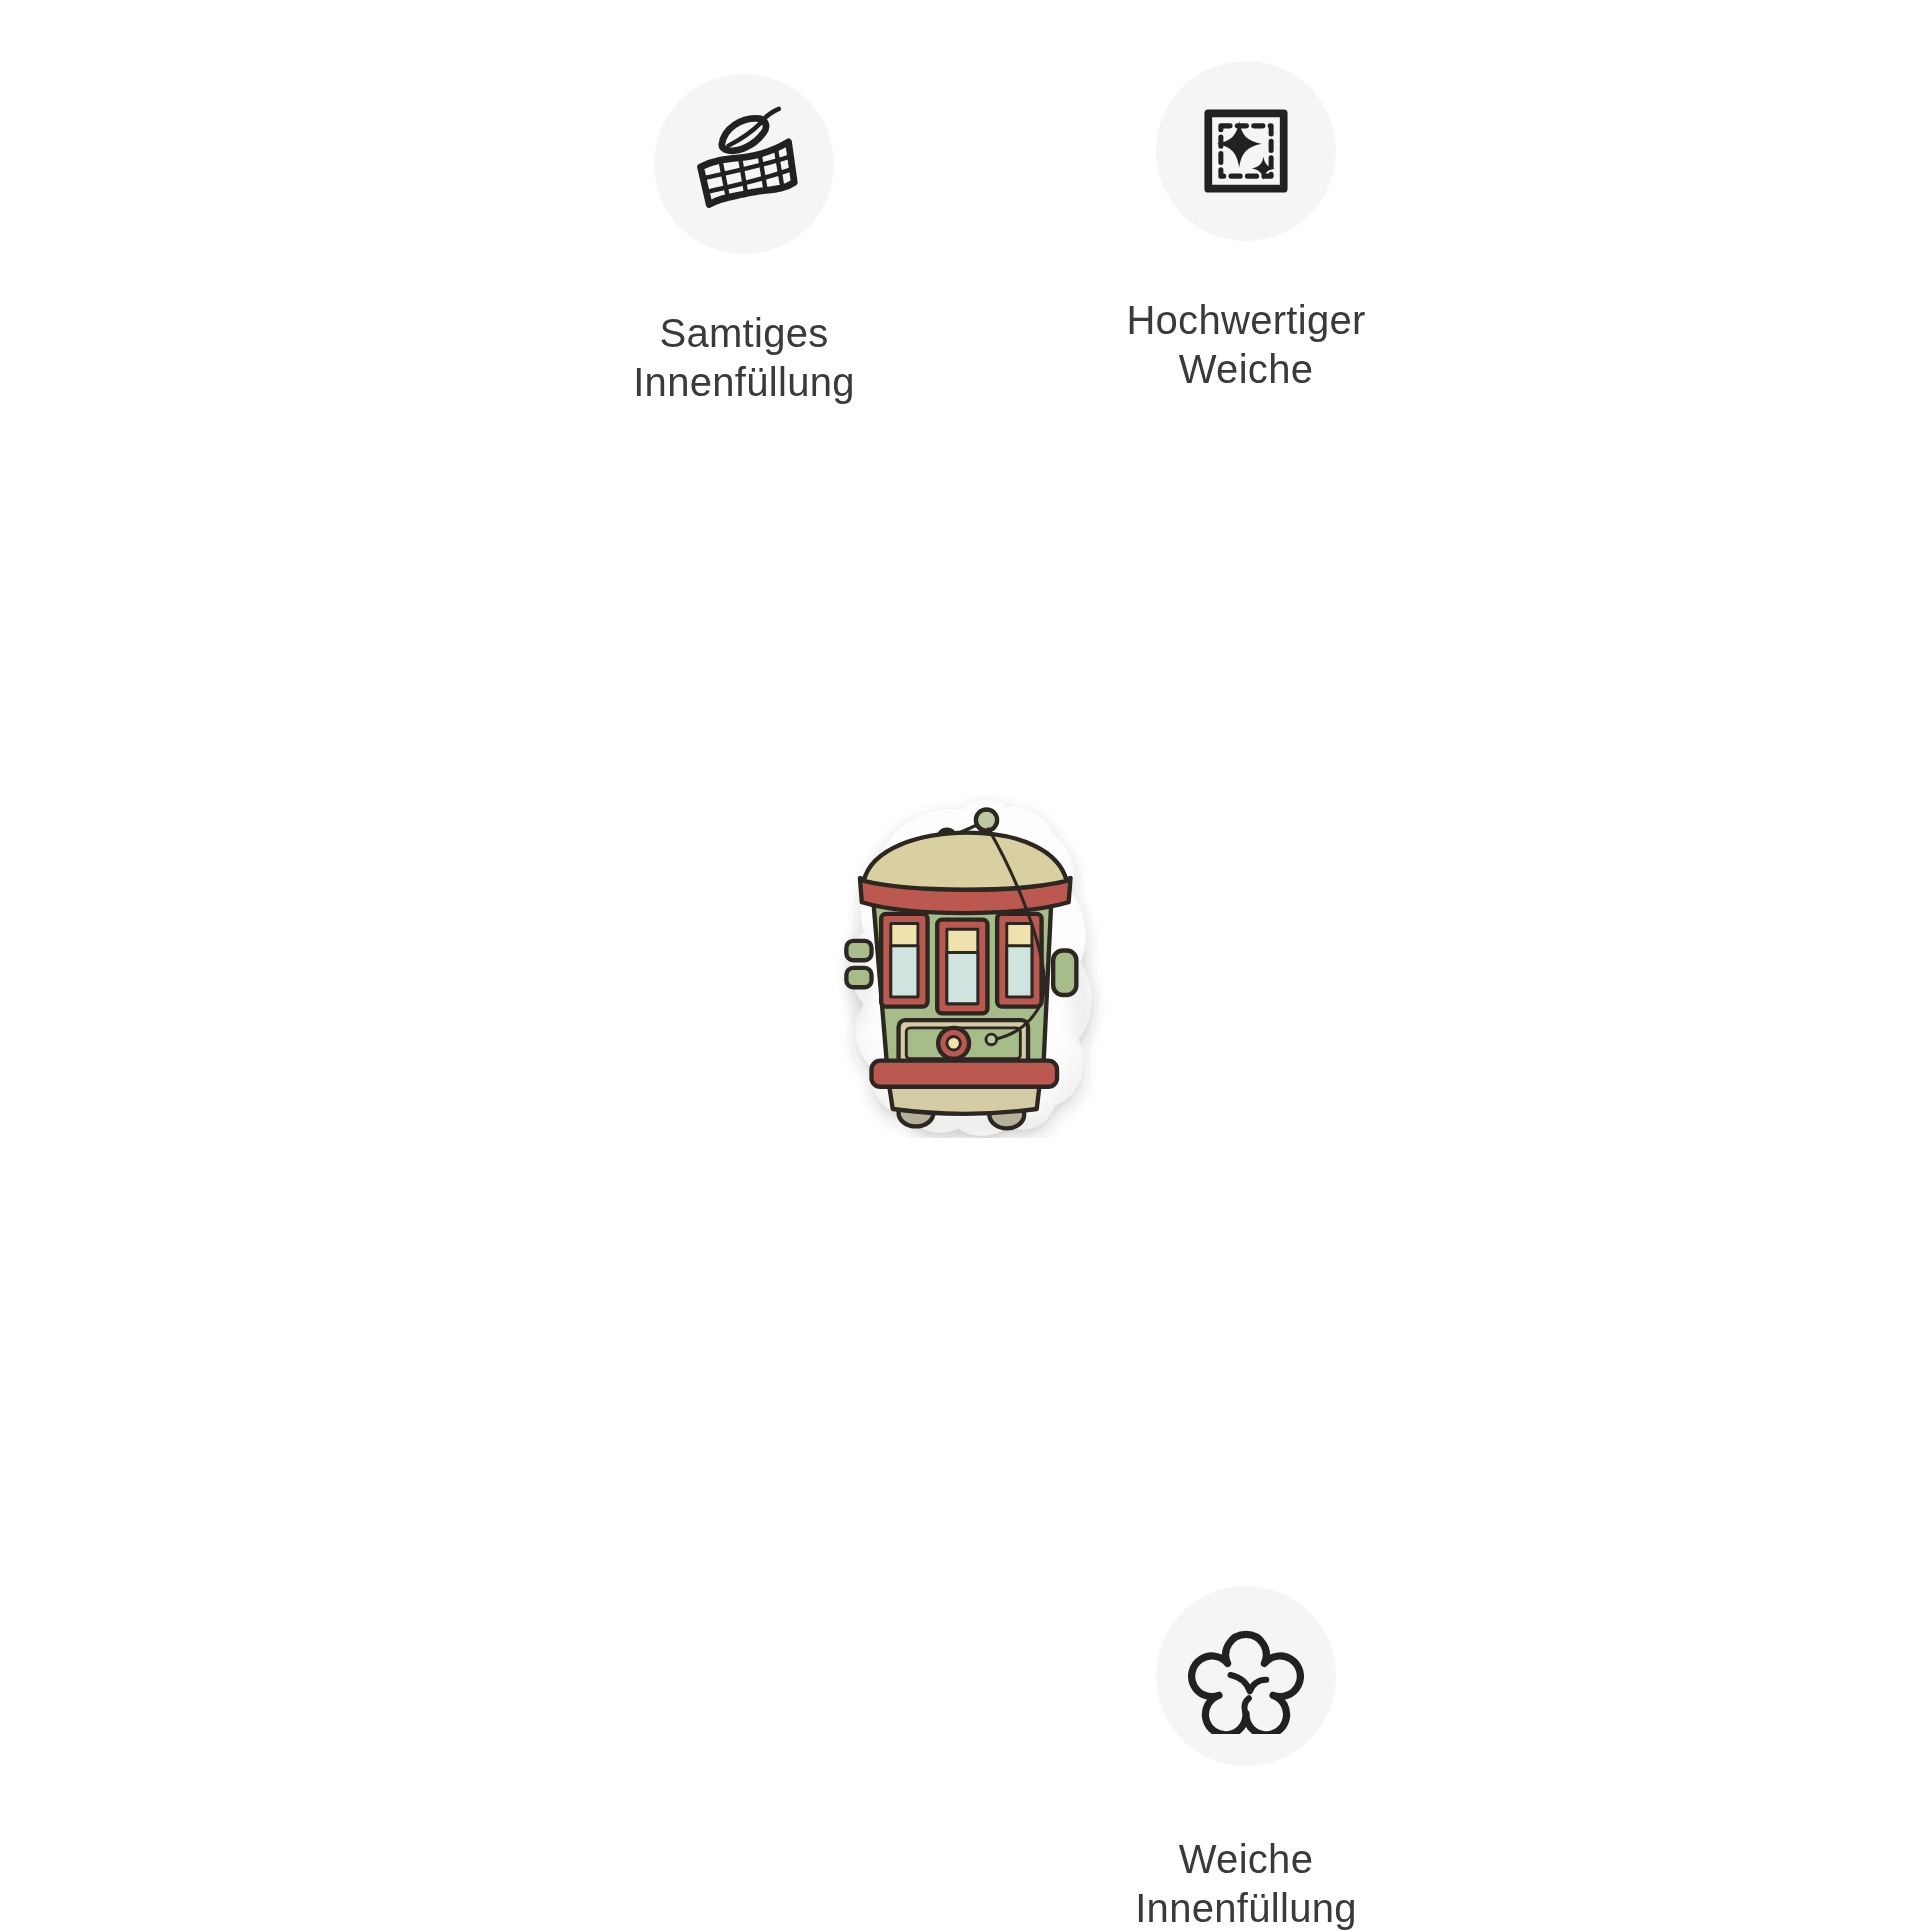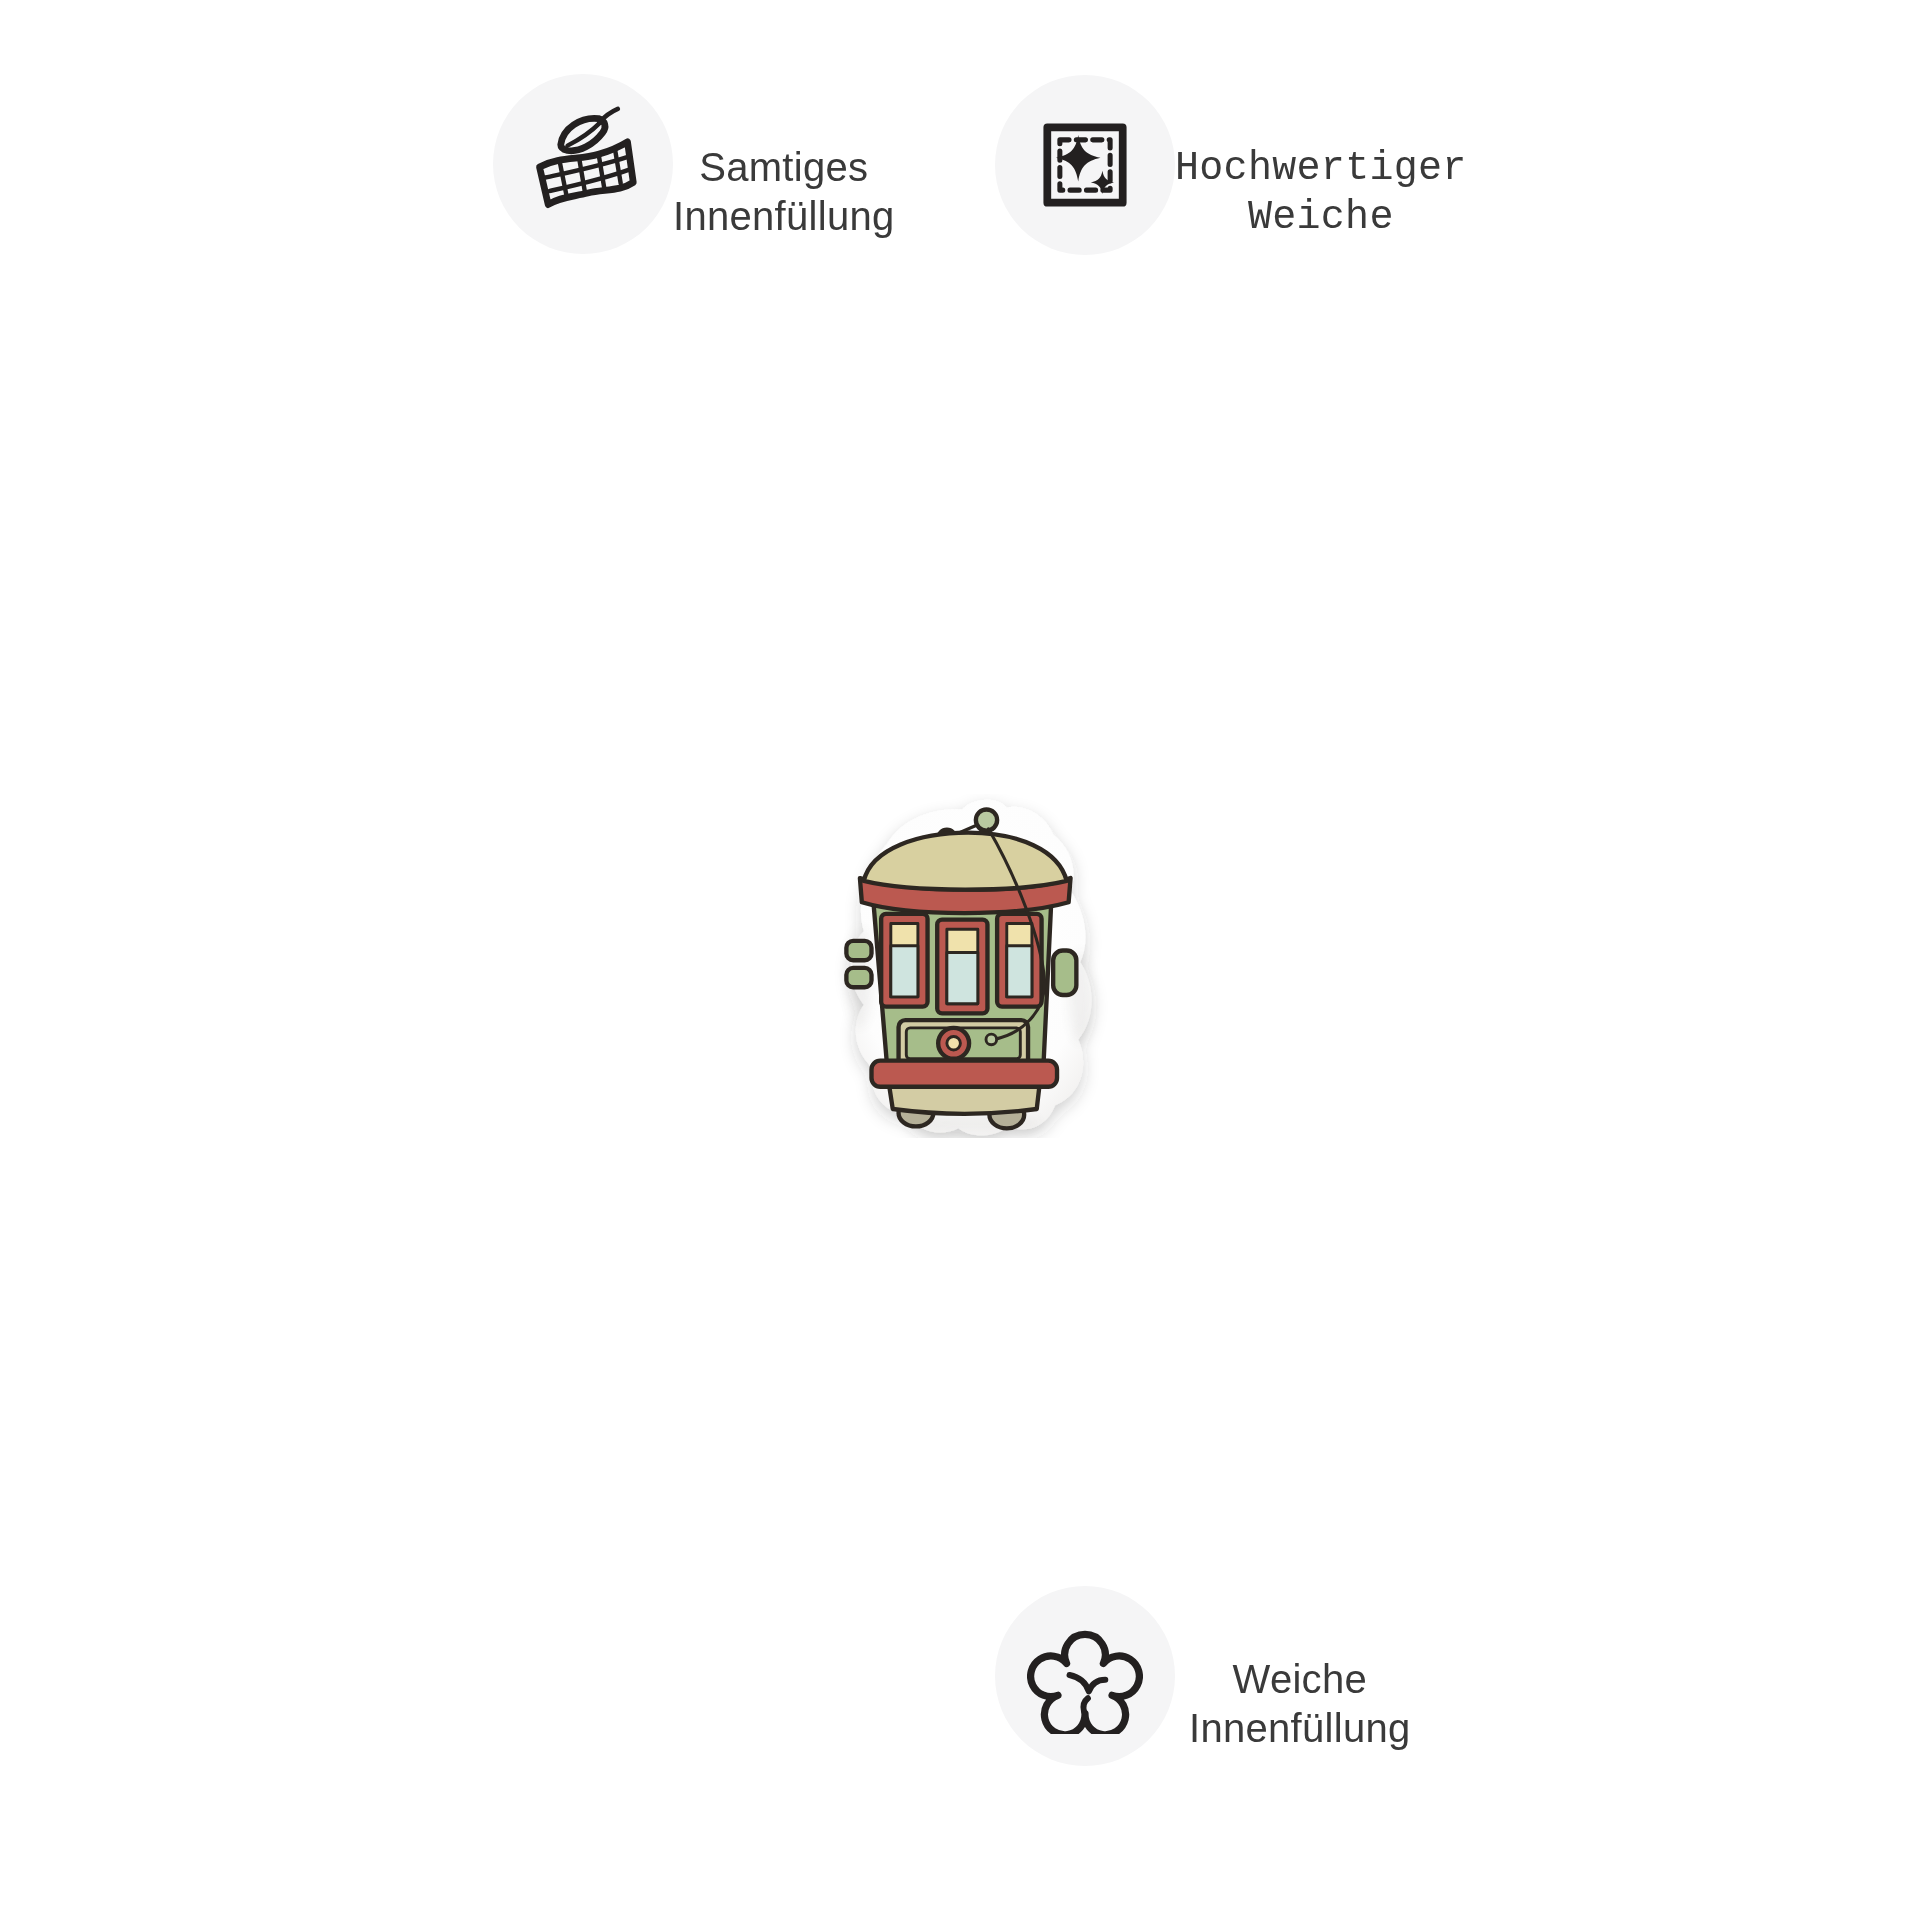--- a/index.html
+++ b/index.html
@@ -6,24 +6,24 @@
   body{
     width:1931px;height:1931px;
     background:var(--page-bg,#fff);
     font-family:"Liberation Sans",sans-serif;
     overflow:hidden;
   }
   .canvas{position:relative;width:1931px;height:1931px;background:var(--page-bg,#fff);}
 
   .feature-cell{
     position:absolute;width:502px;
-    display:flex;flex-direction:row;align-items:center;
+    display:flex;flex-direction:column;align-items:center;
   }
   .cell-tl{left:493px;top:74px;}
-  .cell-tr{left:995px;top:75px;font-family:Liberation Mono, monospace;}
+  .cell-tr{left:995px;top:61px;}
   .cell-bl{left:493px;top:1530px;}
   .cell-br{left:995px;top:1586px;gap:14px;}
 
   .icon-circle{
     width:180px;height:180px;border-radius:50%;
     background:var(--circle-bg,#f5f5f6);
     display:flex;align-items:center;justify-content:center;
   }
   .icon-circle svg{width:116px;height:116px;display:block;}
 

